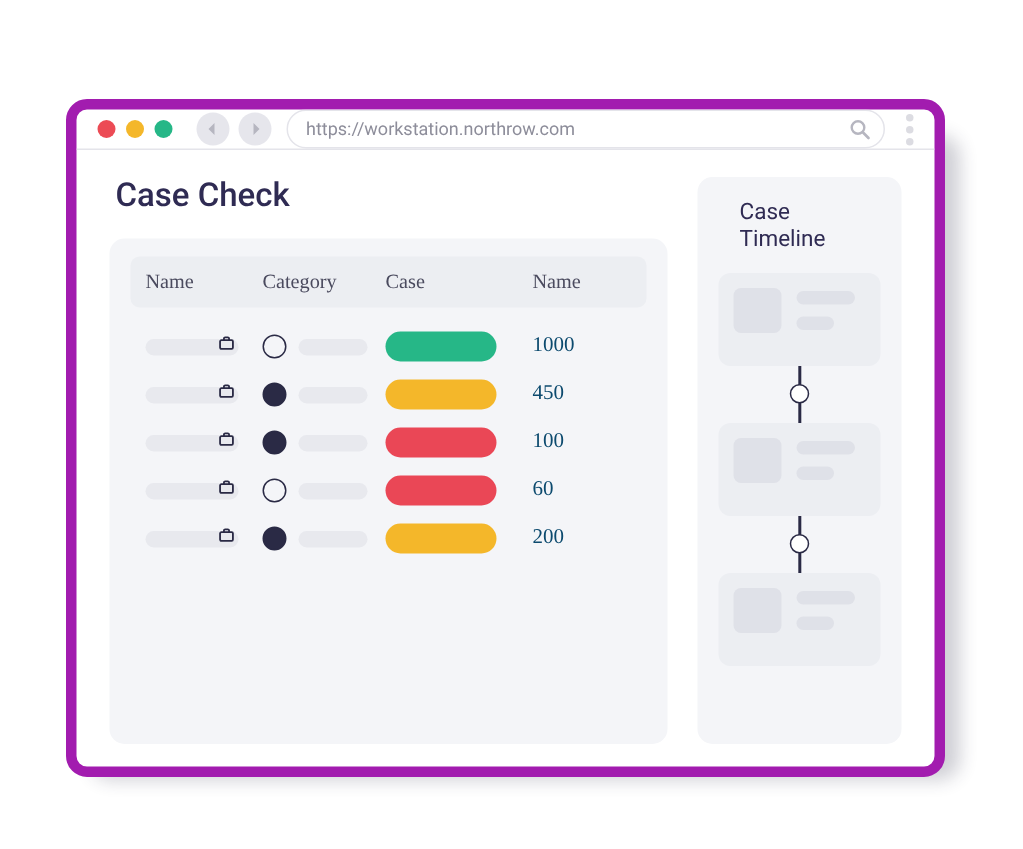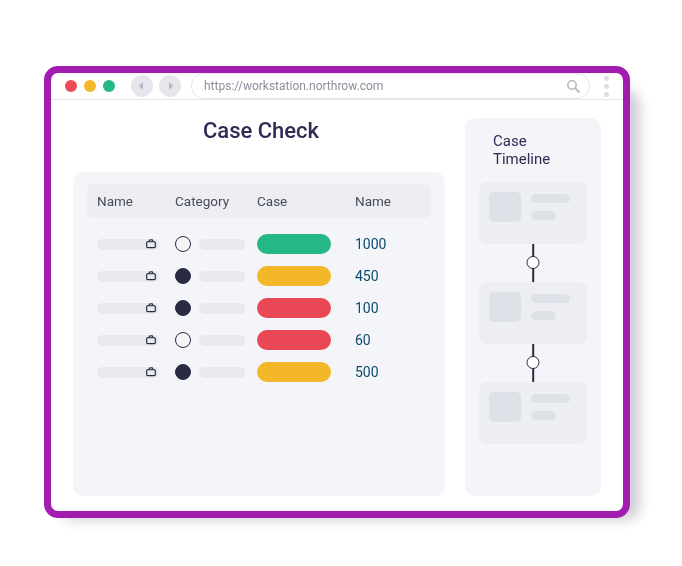--- a/index.html
+++ b/index.html
@@ -77,29 +77,29 @@
     flex: 1;
     padding: 18px 22px 22px 22px;
     display: flex;
     gap: 20px;
   }
   .left { flex: 0 0 360px; display:flex; flex-direction:column; }
   .title {
     color: #2f2b53;
     font-size: 22px;
     font-weight: 500;
-    margin-bottom: 29px;
+    margin-bottom: 16px;
     margin-left: 4px;
-    text-align: center;
   }
   .table-card {
     background: #f4f5f8;
     border-radius: 10px;
     padding: 12px 14px 16px 14px;
     flex:1;
+    font-family:Liberation Serif, serif;
   }
   .thead {
     display: grid;
     grid-template-columns: 78px 82px 94px 70px;
     align-items: center;
     background: #eceef2;
     border-radius: 6px;
     padding: 9px 10px;
     color: #4a4a5e;
     font-size: 13.5px;
@@ -287,21 +287,21 @@
                     <path d="M5 4.4V3.2a1 1 0 0 1 1-1h2a1 1 0 0 1 1 1v1.2"></path>
                   </svg></span>
               </div>
               <div class="cat-cell">
                 <span class="cat-circle filled"></span>
                 <span class="cat-skel"></span>
               </div>
               <div>
                 <div class="type-pill yellow"></div>
               </div>
-              <div class="score">500</div>
+              <div class="score">200</div>
             </div>
           </div>
       </div>
     </div>
 
     <div class="right">
       <div class="timeline-card">
         <div class="timeline-title">Case Timeline</div>
         <div class="timeline-items" id="timeline">
             <div class="t-item">

